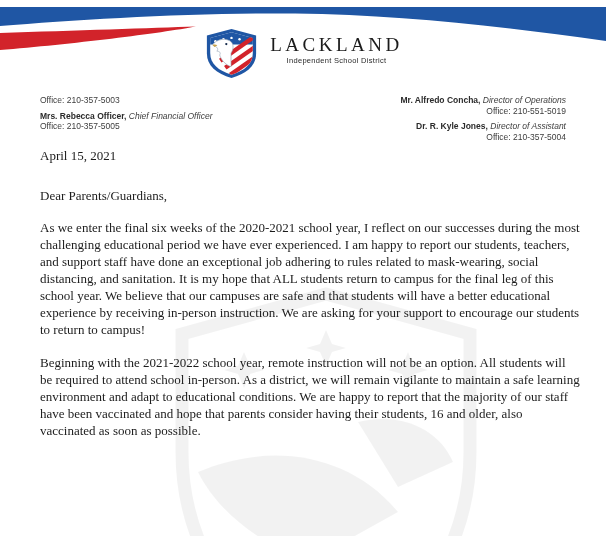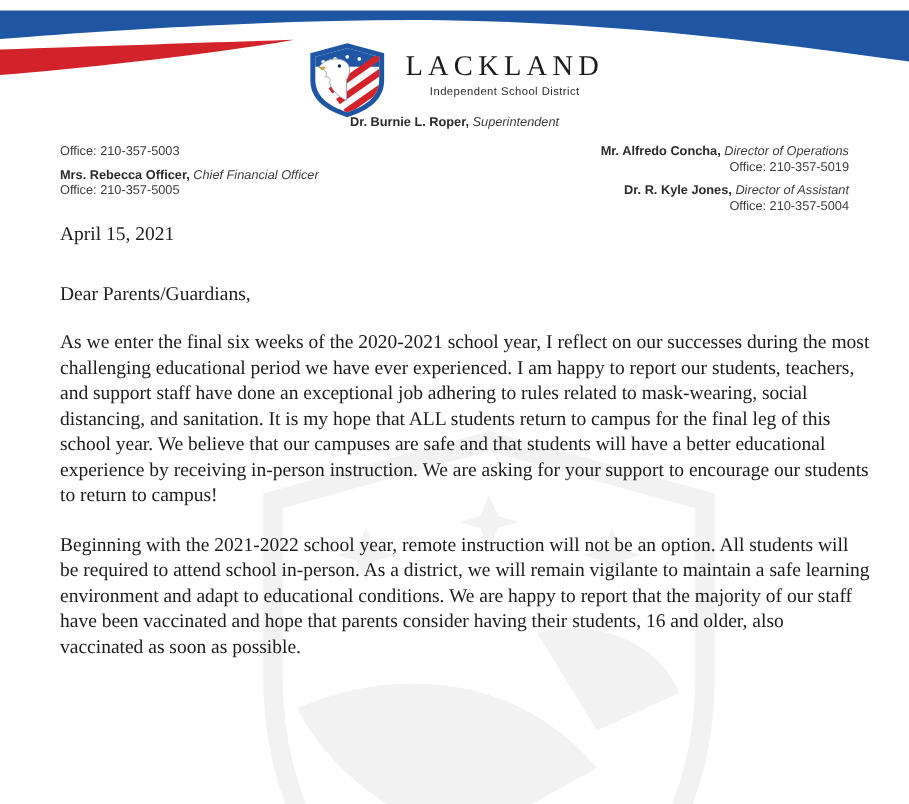--- a/index.html
+++ b/index.html
@@ -74,24 +74,20 @@
       <path d="M10,19 C12,18.2 14,18.4 15,19.5 L12,21 Z" fill="#c8a24a"></path>
     </g>
   </svg>
   <div class="logo-text">
     <div class="district-name">LACKLAND</div>
     <div class="district-sub">Independent School District</div>
   </div>
 </div>
 
 <div class="super-center">
-  <div>
-    <span class="c-name">Dr. Burnie L. Roper,</span>
-    <span class="c-title">Superintendent</span>
-  </div>
 </div>
 
 <div class="contacts">
   <div class="col-left">
     <div class="contact-entry">
       <div>Office: 210-357-5003</div>
     </div>
     <div class="contact-entry">
       <div>
         <span class="c-name">Mrs. Rebecca Officer,</span>
@@ -99,21 +95,21 @@
       </div>
       <div>Office: 210-357-5005</div>
     </div>
   </div>
   <div class="col-right">
     <div class="contact-entry">
       <div>
         <span class="c-name">Mr. Alfredo Concha,</span>
         <span class="c-title">Director of Operations</span>
       </div>
-      <div>Office: 210-357-5019</div>
+      <div>Office: 210-551-5019</div>
     </div>
     <div class="contact-entry">
       <div>
         <span class="c-name">Dr. R. Kyle Jones,</span>
         <span class="c-title">Director of Assistant</span>
       </div>
       <div>Office: 210-357-5004</div>
     </div>
   </div>
 </div>

